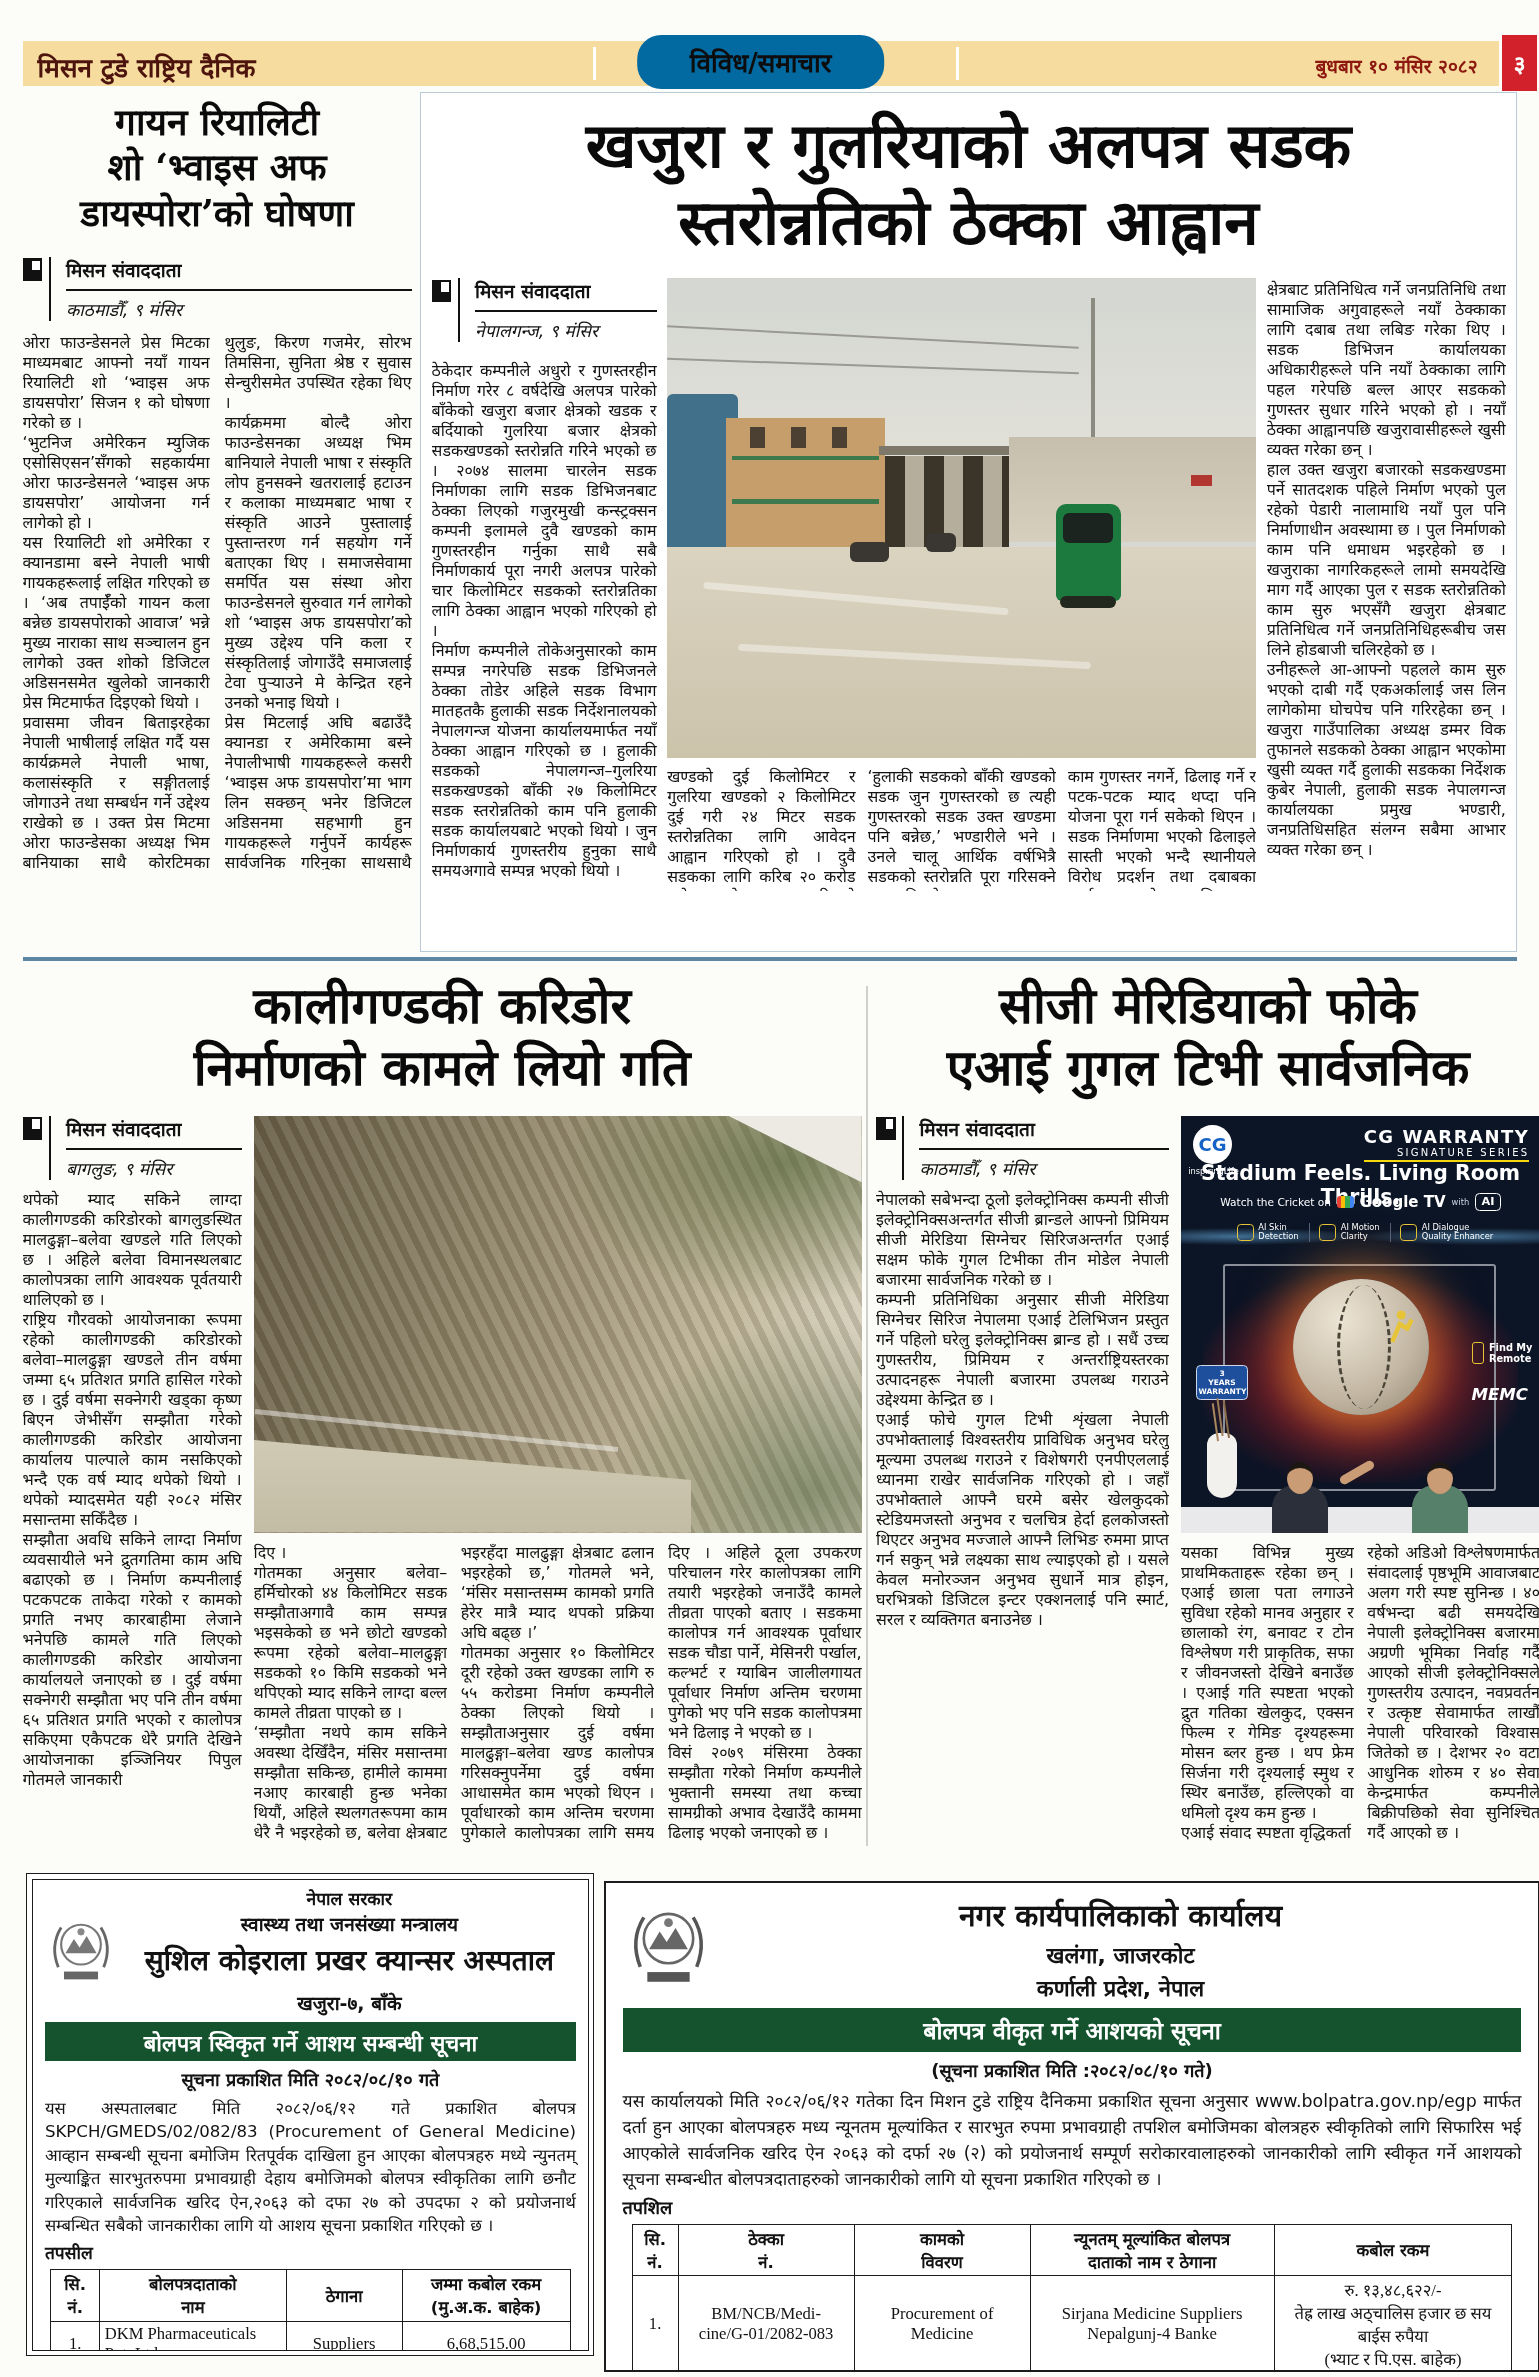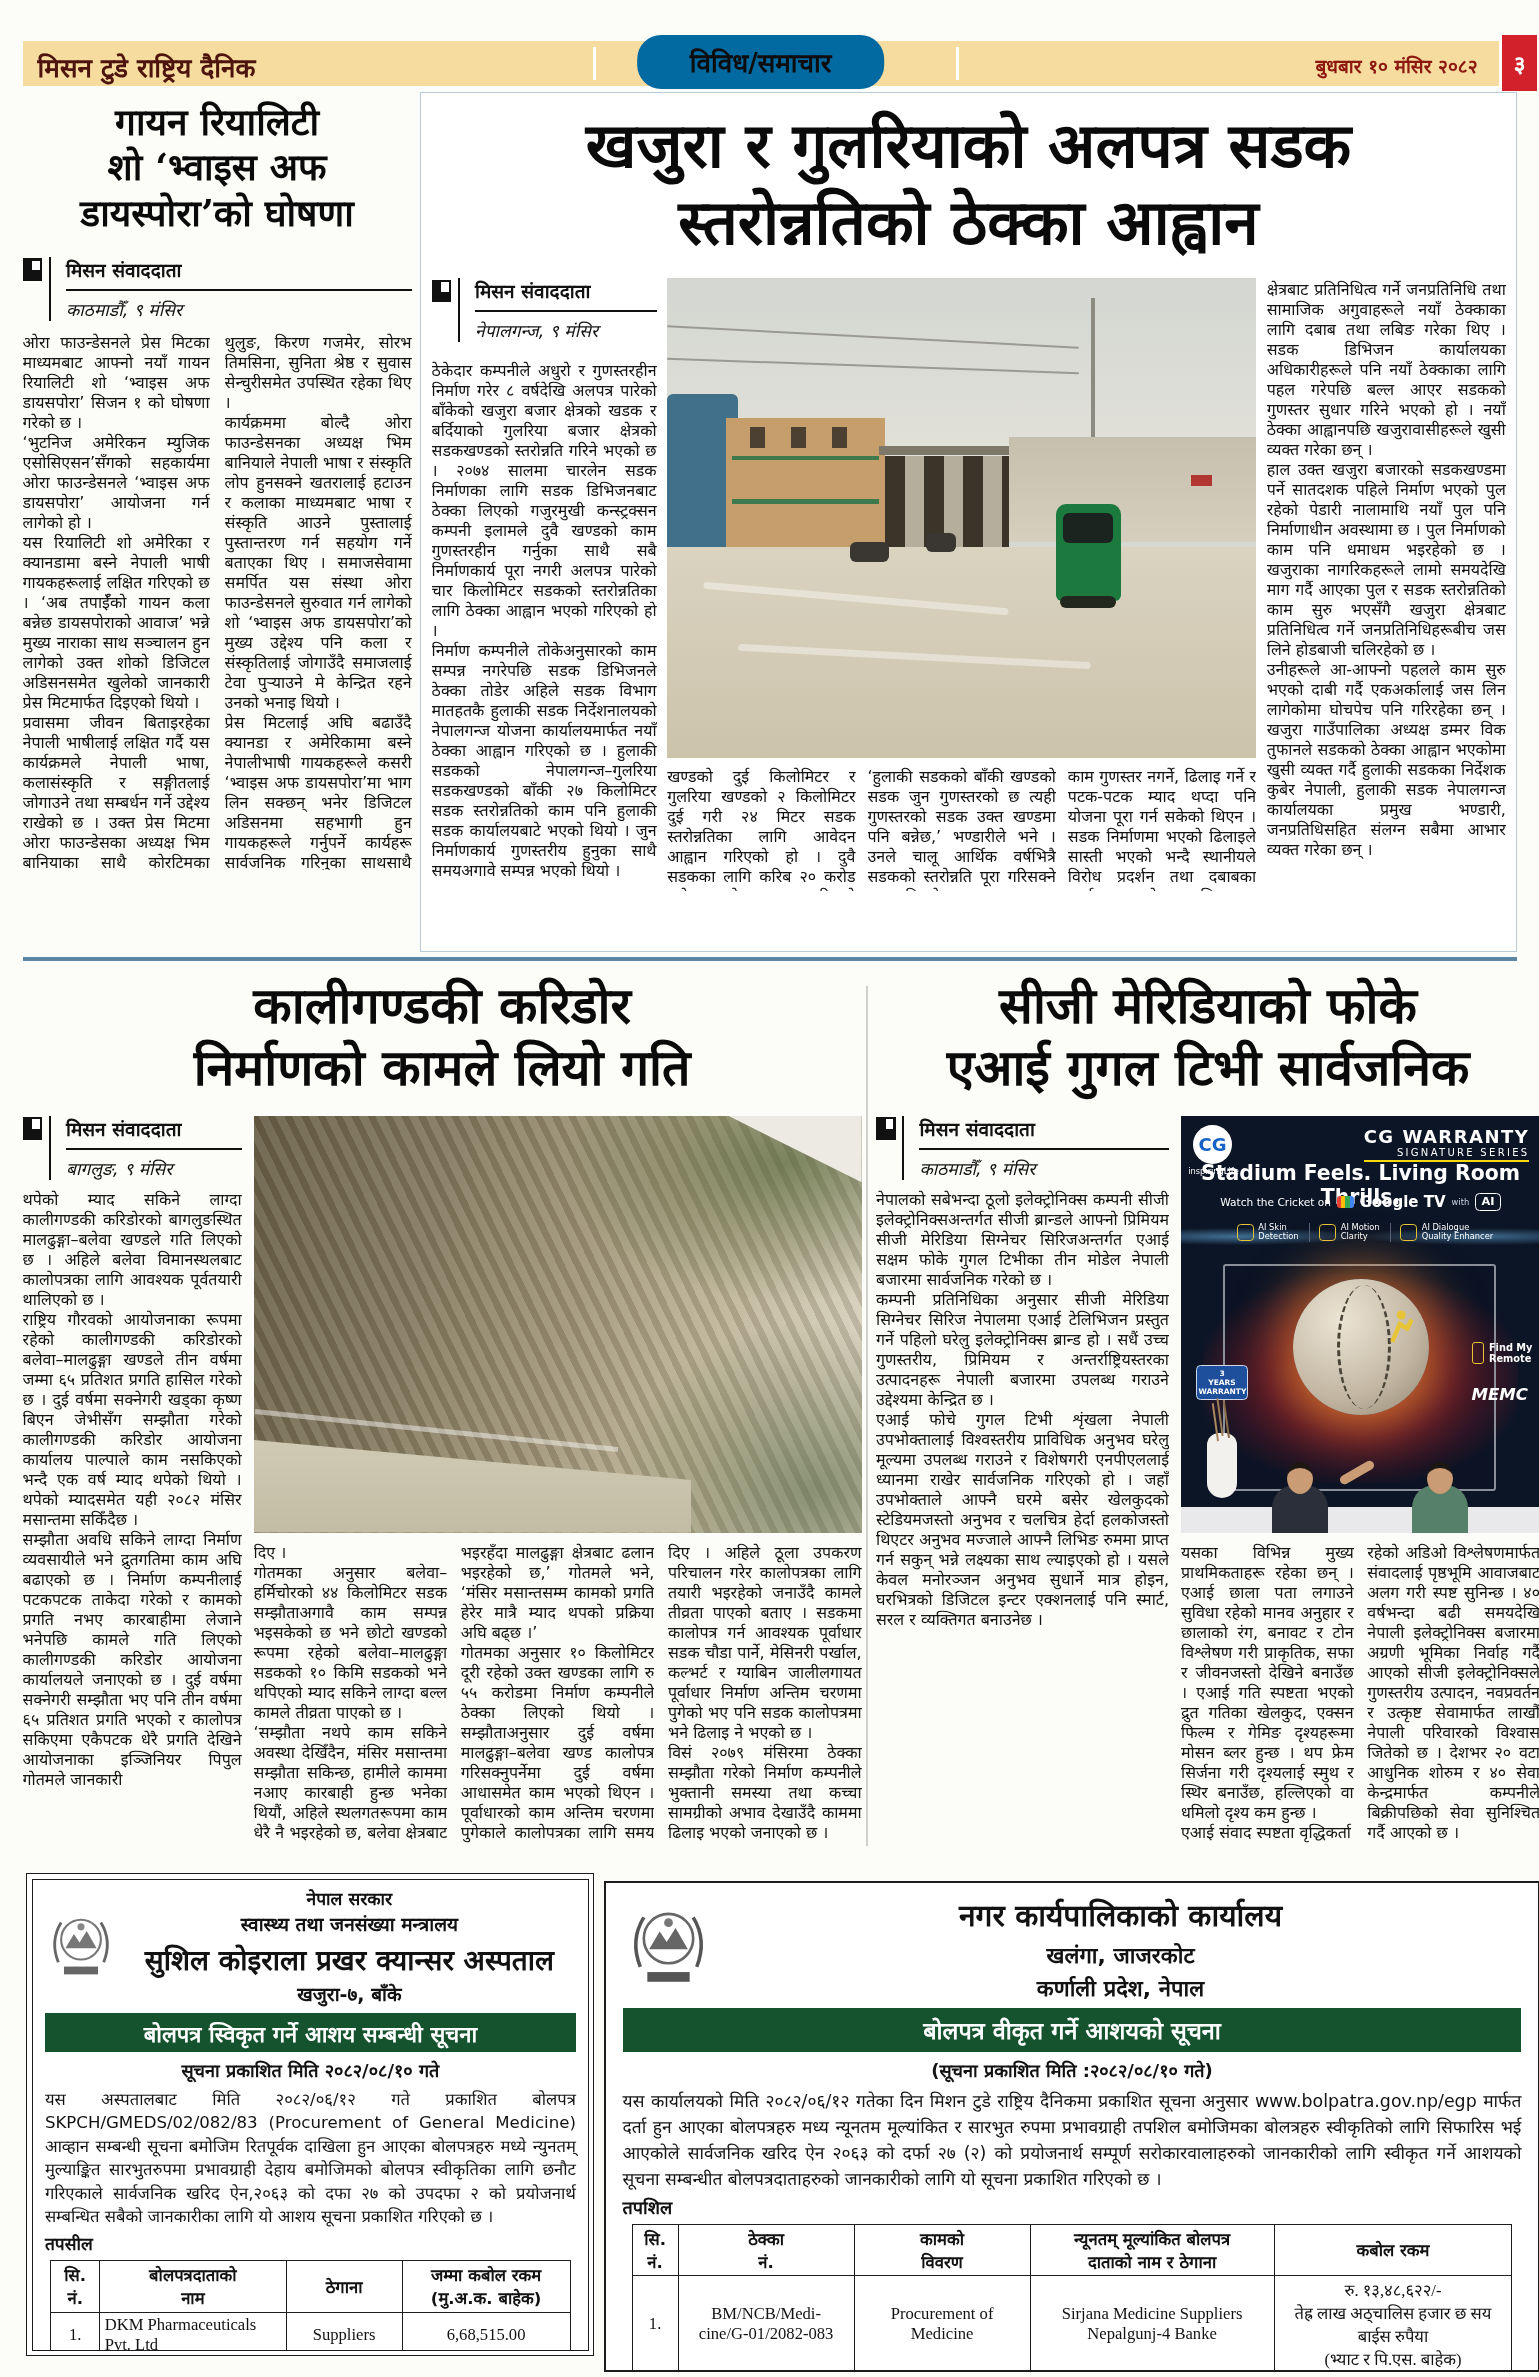--- a/index.html
+++ b/index.html
@@ -140,21 +140,21 @@
   .notice{position:absolute;box-sizing:border-box;background:#fff;overflow:hidden;}
   .notice1{left:26.4px;top:1873px;width:568px;height:483px;border:1.5px solid #1c1c1c;padding:4.5px;}
   .n1-inner{border:1.1px solid #1c1c1c;height:100%;box-sizing:border-box;padding:6px 12px;overflow:hidden;}
   .notice2{left:604px;top:1881px;width:936px;height:491px;border:2.3px solid #1c1c1c;padding:7.5px 16.6px;}
   .n-head{display:flex;align-items:center;}
   .n-emblem{flex:0 0 auto;margin-right:6px;}
   .n-titles{flex:1;text-align:center;}
   .n1 .t1{font-size:17.4px;font-weight:bold;}
   .n1 .t2{font-size:19px;font-weight:bold;margin-top:1.5px;}
   .n1 .t3{font-size:28px;font-weight:bold;margin-top:3px;font-family:"DejaVu Serif",serif;}
-  .n1 .t4{font-size:19px;font-weight:bold;margin-top:3px;}
+  .n1 .t4{font-size:19px;font-weight:bold;margin-top:12px;}
   .n2 .t1{font-size:34px;font-weight:bold;font-family:"DejaVu Serif",serif;}
   .n2 .t2{font-size:30px;font-weight:bold;margin-top:3px;font-family:"DejaVu Serif",serif;}
   .n2 .t3{font-size:22px;font-weight:bold;margin-top:4.5px;}
   .n2 .t4{font-size:22px;font-weight:bold;margin-top:3px;}
   .n-bar{background:#14532d;color:#fff;text-align:center;font-weight:bold;margin-top:6px;}
   .notice1 .n-bar{font-size:22px;padding:4.5px 0;}
   .notice2 .n-bar{font-size:23.4px;padding:6px 0;}
   .n-date{text-align:center;font-weight:bold;margin-top:6px;}
   .notice1 .n-date{font-size:18px;}
   .notice2 .n-date{font-size:18px;}

